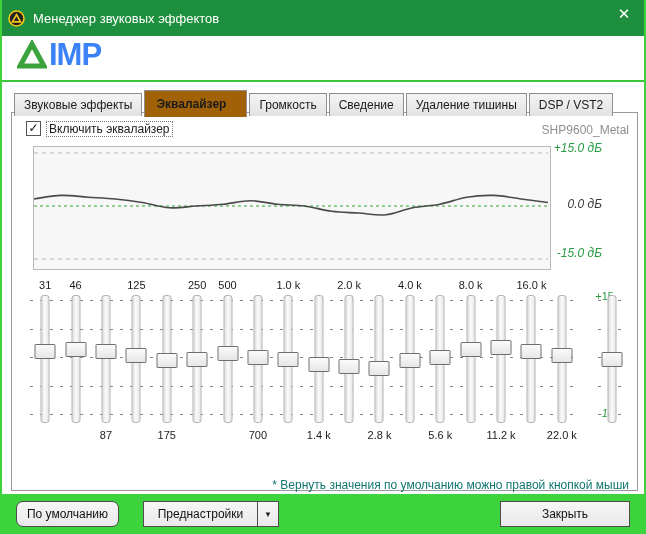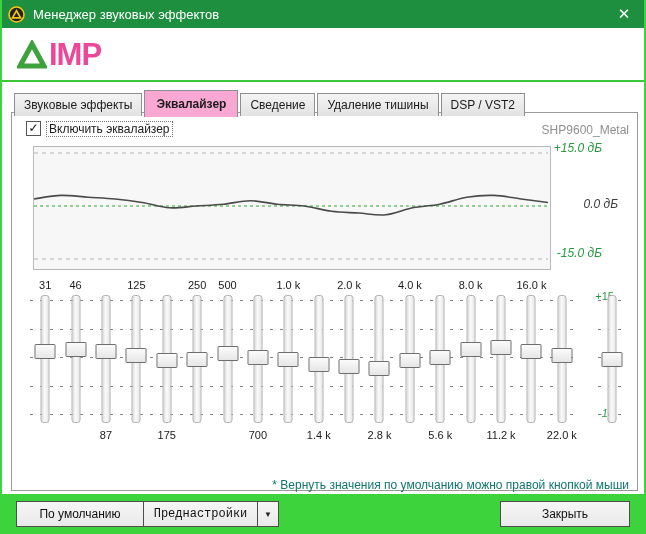--- a/index.html
+++ b/index.html
@@ -1,47 +1,47 @@
 <!DOCTYPE html>
 <html><head>
 <meta charset="utf-8">
 <style>
   html,body{margin:0;padding:0;background:#cfcfcf;font-family:"Liberation Sans",sans-serif;}
   .window{position:relative;width:646px;height:534px;background:#ffffff;box-sizing:border-box;
           border-left:2px solid #3dd33d;border-right:2px solid #3dd33d;border-bottom:2px solid #3dd33d;
           overflow:hidden;}
   
-  .titlebar{position:absolute;left:-2px;top:0;width:646px;height:28px;background:#1e8f3e;
+  .titlebar{position:absolute;left:-2px;top:0;width:646px;height:36px;background:#1e8f3e;
             display:flex;align-items:center;color:#fff;}
   .titlebar .appicon{margin-left:8px;width:17px;height:17px;flex:0 0 auto;}
   .titlebar .title{margin-left:8px;font-size:13px;}
   .close-btn{position:absolute;right:10px;top:4px;width:24px;height:20px;display:flex;align-items:center;
              justify-content:center;color:#fff;font-size:15px;cursor:pointer;}
   
   .logorow{position:absolute;left:15px;top:36px;height:38px;display:flex;align-items:center;}
-  .logorow .logotext{font-size:31px;font-weight:bold;color:#ec4899;letter-spacing:-1px;margin-left:2px;}
+  .logorow .logotext{font-size:31px;font-weight:bold;color:#3b82f6;letter-spacing:-1px;margin-left:2px;}
   .hrule{position:absolute;left:0;top:80px;width:642px;height:2px;background:#3cc63c;}
   
   .tabs{position:absolute;left:12px;top:89px;display:flex;align-items:flex-end;z-index:3;}
   .tab{box-sizing:border-box;border:1px solid #8e8e8e;border-bottom:none;background:linear-gradient(#f4f4f4,#e2e2e2);
        font-size:12px;color:#1b1b1b;padding:4px 9px 4px 9px;margin-right:2px;white-space:nowrap;cursor:pointer;}
-  .tab.active{background:#f9a8d4;font-weight:bold;padding:6px 11px 6px 11px;position:relative;top:1px;}
+  .tab.active{background:#a16207;font-weight:bold;padding:6px 20px 6px 11px;position:relative;top:1px;}
   .tabframe{position:absolute;left:9px;top:112px;width:625px;height:377px;border:1px solid #9a9a9a;background:#fff;z-index:1;}
   
   .chkrow{position:absolute;left:24px;top:121px;display:flex;align-items:center;z-index:2;}
   .checkbox{width:13px;height:13px;background:#fff;border:1px solid #555;display:flex;align-items:center;
             justify-content:center;font-size:12px;color:#111;line-height:13px;cursor:pointer;}
   .chklabel{margin-left:6px;font-size:12px;color:#1b1b1b;outline:1px dotted #777;padding:0 2px;cursor:pointer;}
   .presetname{position:absolute;right:15px;top:123px;font-size:12px;color:#8f8f8f;z-index:2;}
   
   .graph{position:absolute;left:31px;top:146px;width:516px;height:122px;background:#f7f7f7;
          border:1px solid #b9b9b9;z-index:2;}
   .graphlabels div{position:absolute;width:52px;text-align:right;font-size:12px;z-index:2;font-style:italic;}
   .gl-top{left:548px;top:141px;color:#279a3f;}
-  .gl-zero{left:548px;top:197px;color:#3c3c3c;margin-left:16px;}
+  .gl-zero{left:548px;top:197px;color:#3c3c3c;}
   .gl-bottom{left:548px;top:246px;color:#279a3f;}
   
   .bands{position:absolute;left:28px;top:279px;width:547px;display:flex;z-index:2;}
   .band{flex:1 1 0;display:flex;flex-direction:column;align-items:center;}
   .freqlabel{height:14px;font-size:11px;color:#1b1b1b;line-height:13px;white-space:nowrap;}
   .freqlabel.bottom{padding-top:6px;}
   .sliderregion{position:relative;height:130px;width:100%;}
   .track{position:absolute;left:50%;transform:translateX(-50%);top:2px;width:7px;height:126px;
          background:linear-gradient(to right,#d9d9d9,#fbfbfb 45%,#e6e6e6);border:1px solid #b0b0b0;
          border-radius:3px;cursor:pointer;}
@@ -52,23 +52,23 @@
             background:repeating-linear-gradient(to right,#848484 0 3px,transparent 3px 10px);}
   .scalecol{position:absolute;left:566px;top:293px;width:26px;height:130px;z-index:2;margin-left:20px;}
   .scalecol div{position:absolute;right:0;font-size:11px;color:#279a3f;white-space:nowrap;}
   .preampcell{position:absolute;left:596px;top:293px;width:28px;height:130px;z-index:2;}
   .footnote{position:absolute;right:15px;top:478px;font-size:12px;color:#0f766e;z-index:2;}
   
   .footer{position:absolute;left:-2px;top:494px;width:646px;height:40px;background:#3dd33d;z-index:4;}
   .btn{position:absolute;top:7px;height:26px;box-sizing:border-box;background:linear-gradient(#f6f6f6,#e9e9e9);
        border:1px solid #4d4d4d;font-size:12px;color:#111;display:flex;align-items:center;justify-content:center;
        cursor:pointer;font-family:"Liberation Sans",sans-serif;}
-  .btn-defaults{left:16px;width:128px;}
+  .btn-defaults{left:16px;width:103px;border-radius:7px;}
   .btn-presets{left:143px;width:136px;padding:0;}
-  .btn-presets .mainpart{flex:1 1 auto;text-align:center;font-family:Liberation Mono, monospace;}
+  .btn-presets .mainpart{flex:1 1 auto;text-align:center;}
   .btn-presets .arrowpart{flex:0 0 20px;border-left:1px solid #4d4d4d;height:100%;display:flex;
                           align-items:center;justify-content:center;font-size:8px;color:#222;}
   .btn-close{right:16px;width:130px;}
 </style>
 </head>
 <body>
 
 <div class="window">
 
   <div class="titlebar">
@@ -84,20 +84,21 @@
     <svg width="30" height="30" viewBox="0 0 30 30">
       <path d="M15 4 L27 26 H3 Z" fill="none" stroke="#3ca23c" stroke-width="5" stroke-linejoin="miter"></path>
     </svg>
     <span class="logotext">IMP</span>
   </div>
   <div class="hrule"></div>
 
   <div class="tabs" id="tabs">
       <span class="tab">Звуковые эффекты</span>
       <span class="tab active">Эквалайзер</span>
+      <span class="tab">Громкость</span>
       <span class="tab">Сведение</span>
       <span class="tab">Удаление тишины</span>
       <span class="tab">DSP / VST2</span>
     </div>
   <div class="tabframe"></div>
 
   <div class="chkrow">
     <span class="checkbox">✓</span>
     <span class="chklabel">Включить эквалайзер</span>
   </div>

